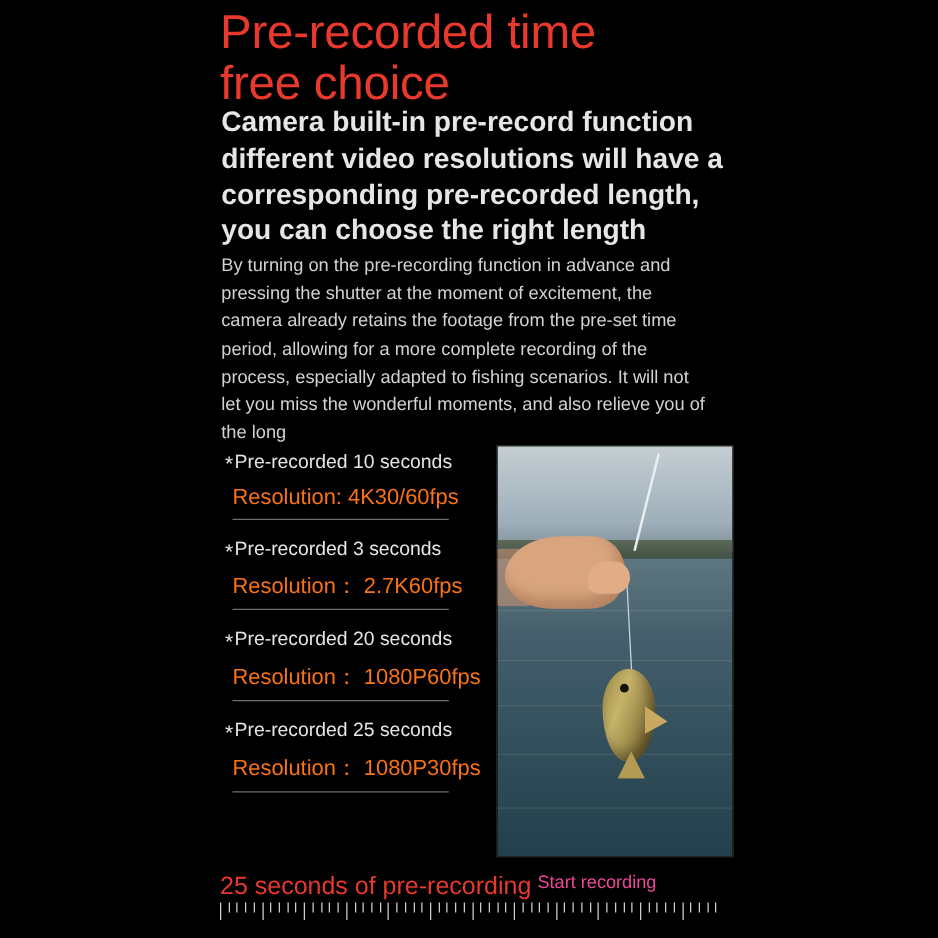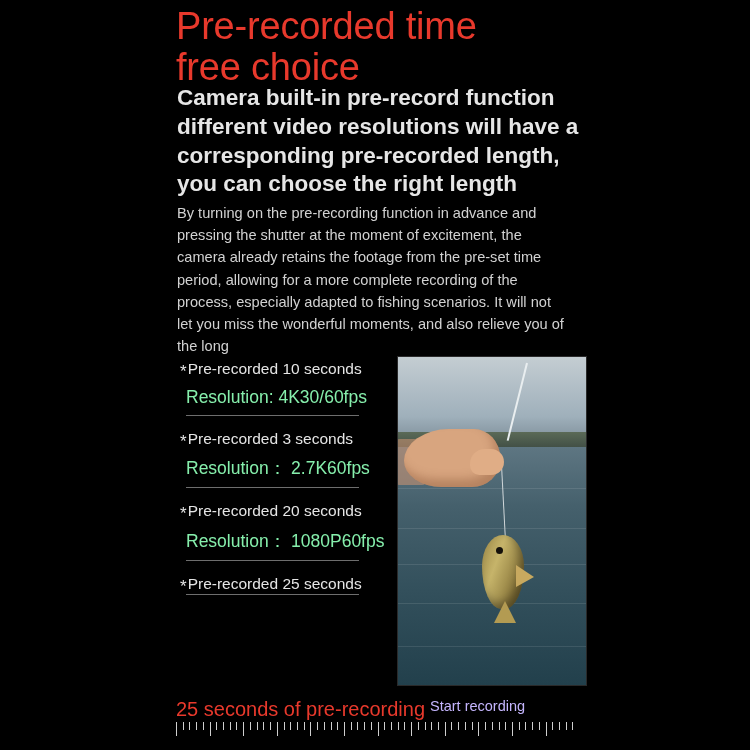--- a/index.html
+++ b/index.html
@@ -64,21 +64,21 @@
     line-height: 1.1;
     white-space: nowrap;
   }
   .spec-title .star {
     display: inline-block;
     transform: translateY(3px);
     font-size: 17px;
     margin-right: 1px;
   }
   .spec-res {
-    color: #86efac;
+    color: #f97316;
     font-size: 17.5px;
     padding: 8px 0 7px 6px;
     white-space: nowrap;
   }
   .rule {
     width: 173px;
     height: 1px;
     background: #6e6e6e;
     margin-left: 6px;
   }
@@ -172,21 +172,21 @@
   
   .footer-left {
     position: absolute;
     left: 176px; top: 698px;
     color: #e8392c;
     font-size: 20px;
   }
   .footer-right {
     position: absolute;
     left: 430px; top: 698px;
-    color: #c4b5fd;
+    color: #ec4899;
     font-size: 14.5px;
   }
   .ruler {
     position: absolute;
     left: 176px; top: 722px;
     width: 398px; height: 20px;
     display: flex;
     align-items: flex-start;
     justify-content: space-between;
   }
@@ -231,20 +231,21 @@
     </div>
 
     <div class="spec-item">
       <div class="spec-title"><span class="star">*</span><span>Pre-recorded 20 seconds</span></div>
       <div class="spec-res">Resolution： 1080P60fps</div>
       <div class="rule"></div>
     </div>
 
     <div class="spec-item">
       <div class="spec-title"><span class="star">*</span><span>Pre-recorded 25 seconds</span></div>
+      <div class="spec-res">Resolution： 1080P30fps</div>
       <div class="rule"></div>
     </div>
 
   </div>
 
   <div class="photo">
     <div class="sky"></div>
     <div class="far-shore"></div>
     <div class="water"></div>
     <div class="ripple" style="top:40%"></div>

